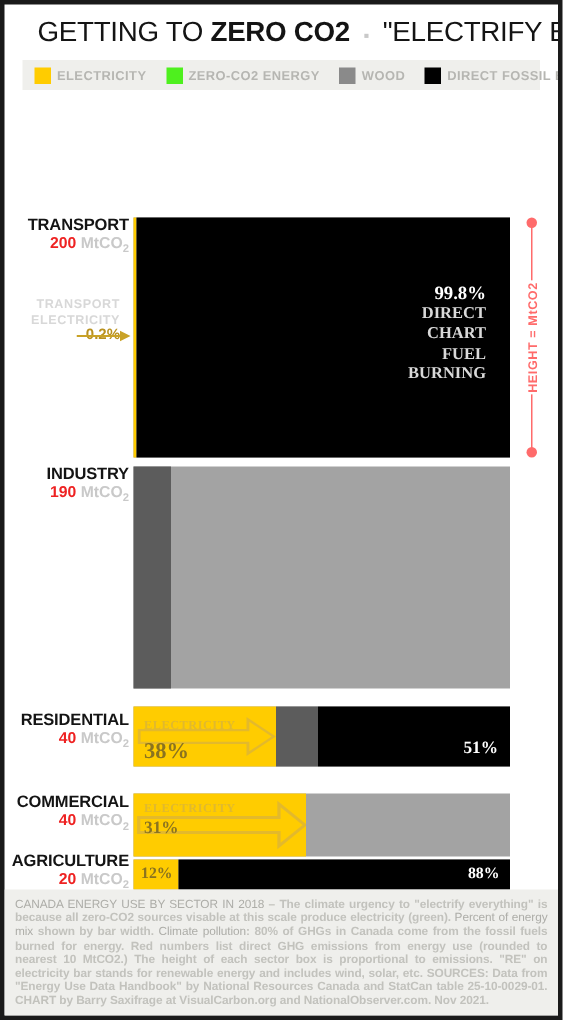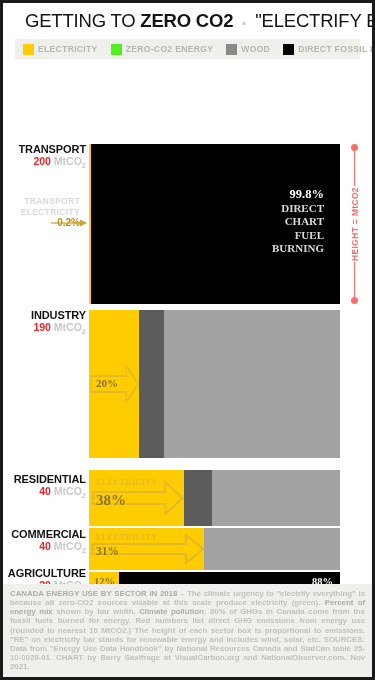--- a/index.html
+++ b/index.html
@@ -166,21 +166,21 @@
     padding:5px 7px 6px 7px;
     box-sizing:border-box;
   }
   .footer p{
     margin:0;
     font-size:7.9px;line-height:9.1px;
     color:#c2c2bd;font-weight:700;
     text-align:justify;
     letter-spacing:-.05px;
   }
-  .footer b{color:#adada8;font-weight:700;margin-top:32px;}
+  .footer b{color:#adada8;font-weight:400;margin-top:32px;}
   .thin-rule{position:absolute;left:86px;right:32px;height:1px;background:#e2e2de;}
 </style>
 </head>
 <body>
 
 <div id="frame">
 
   <div class="hdr">
     <div class="titleline">
       <div class="title-main"><span>GETTING TO </span><b>ZERO CO2</b></div>
@@ -254,47 +254,44 @@
 
     <div class="row" style="top:244px;height:148px;">
       <div class="rowlabel" style="top:0px;">
         <div class="rl-name">INDUSTRY</div>
         <div class="rl-val">
           <span class="num">190</span>
           <span class="unit">MtCO<sub>2</sub></span>
         </div>
       </div>
       <div class="bar">
-        <div class="seg seg-elec" style="width:20%;">
-          <svg class="arrowsvg" viewBox="0 0 100 148" preserveAspectRatio="none">
-            <path d="M4 66 H74 V56 L98 74 L74 92 V82 H4 Z" fill="none" stroke="#e3b92c" stroke-width="2.2"></path>
-          </svg>
-          <div class="pct pct-yellow" style="left:7px;top:67px;font-size:11px;">20%</div>
-        </div>
         <div class="seg seg-wood" style="width:10%;"></div>
       </div>
     </div>
 
-    <div class="row" style="top:404px;height:56px;">
+    <div class="row" style="top:404px;height:40px;">
       <div class="rowlabel" style="top:4px;">
         <div class="rl-name">RESIDENTIAL</div>
         <div class="rl-val">
           <span class="num">40</span>
           <span class="unit">MtCO<sub>2</sub></span>
         </div>
       </div>
       <div class="bar">
         <div class="seg seg-elec" style="width:38%;">
           <svg class="arrowsvg" viewBox="0 0 100 56" preserveAspectRatio="none">
             <path d="M4 22 H80 V12 L98 28 L80 44 V34 H4 Z" fill="none" stroke="#e3b92c" stroke-width="2"></path>
           </svg>
           <div class="capline cap-elec" style="left:7px;top:8px;">ELECTRICITY</div>
           <div class="pct pct-yellow" style="left:7px;top:22px;font-size:15px;">38%</div>
         </div>
         <div class="seg seg-wood" style="width:11%;"></div>
+        <div class="seg seg-fossil" style="width:51%;">
+          <div class="pct pct-dark" style="right:8px;top:22px;font-size:11.5px;">51%</div>
+        </div>
       </div>
     </div>
 
     <div class="row" style="top:462px;height:42px;">
       <div class="rowlabel" style="top:1px;">
         <div class="rl-name">COMMERCIAL</div>
         <div class="rl-val">
           <span class="num">40</span>
           <span class="unit">MtCO<sub>2</sub></span>
         </div>

